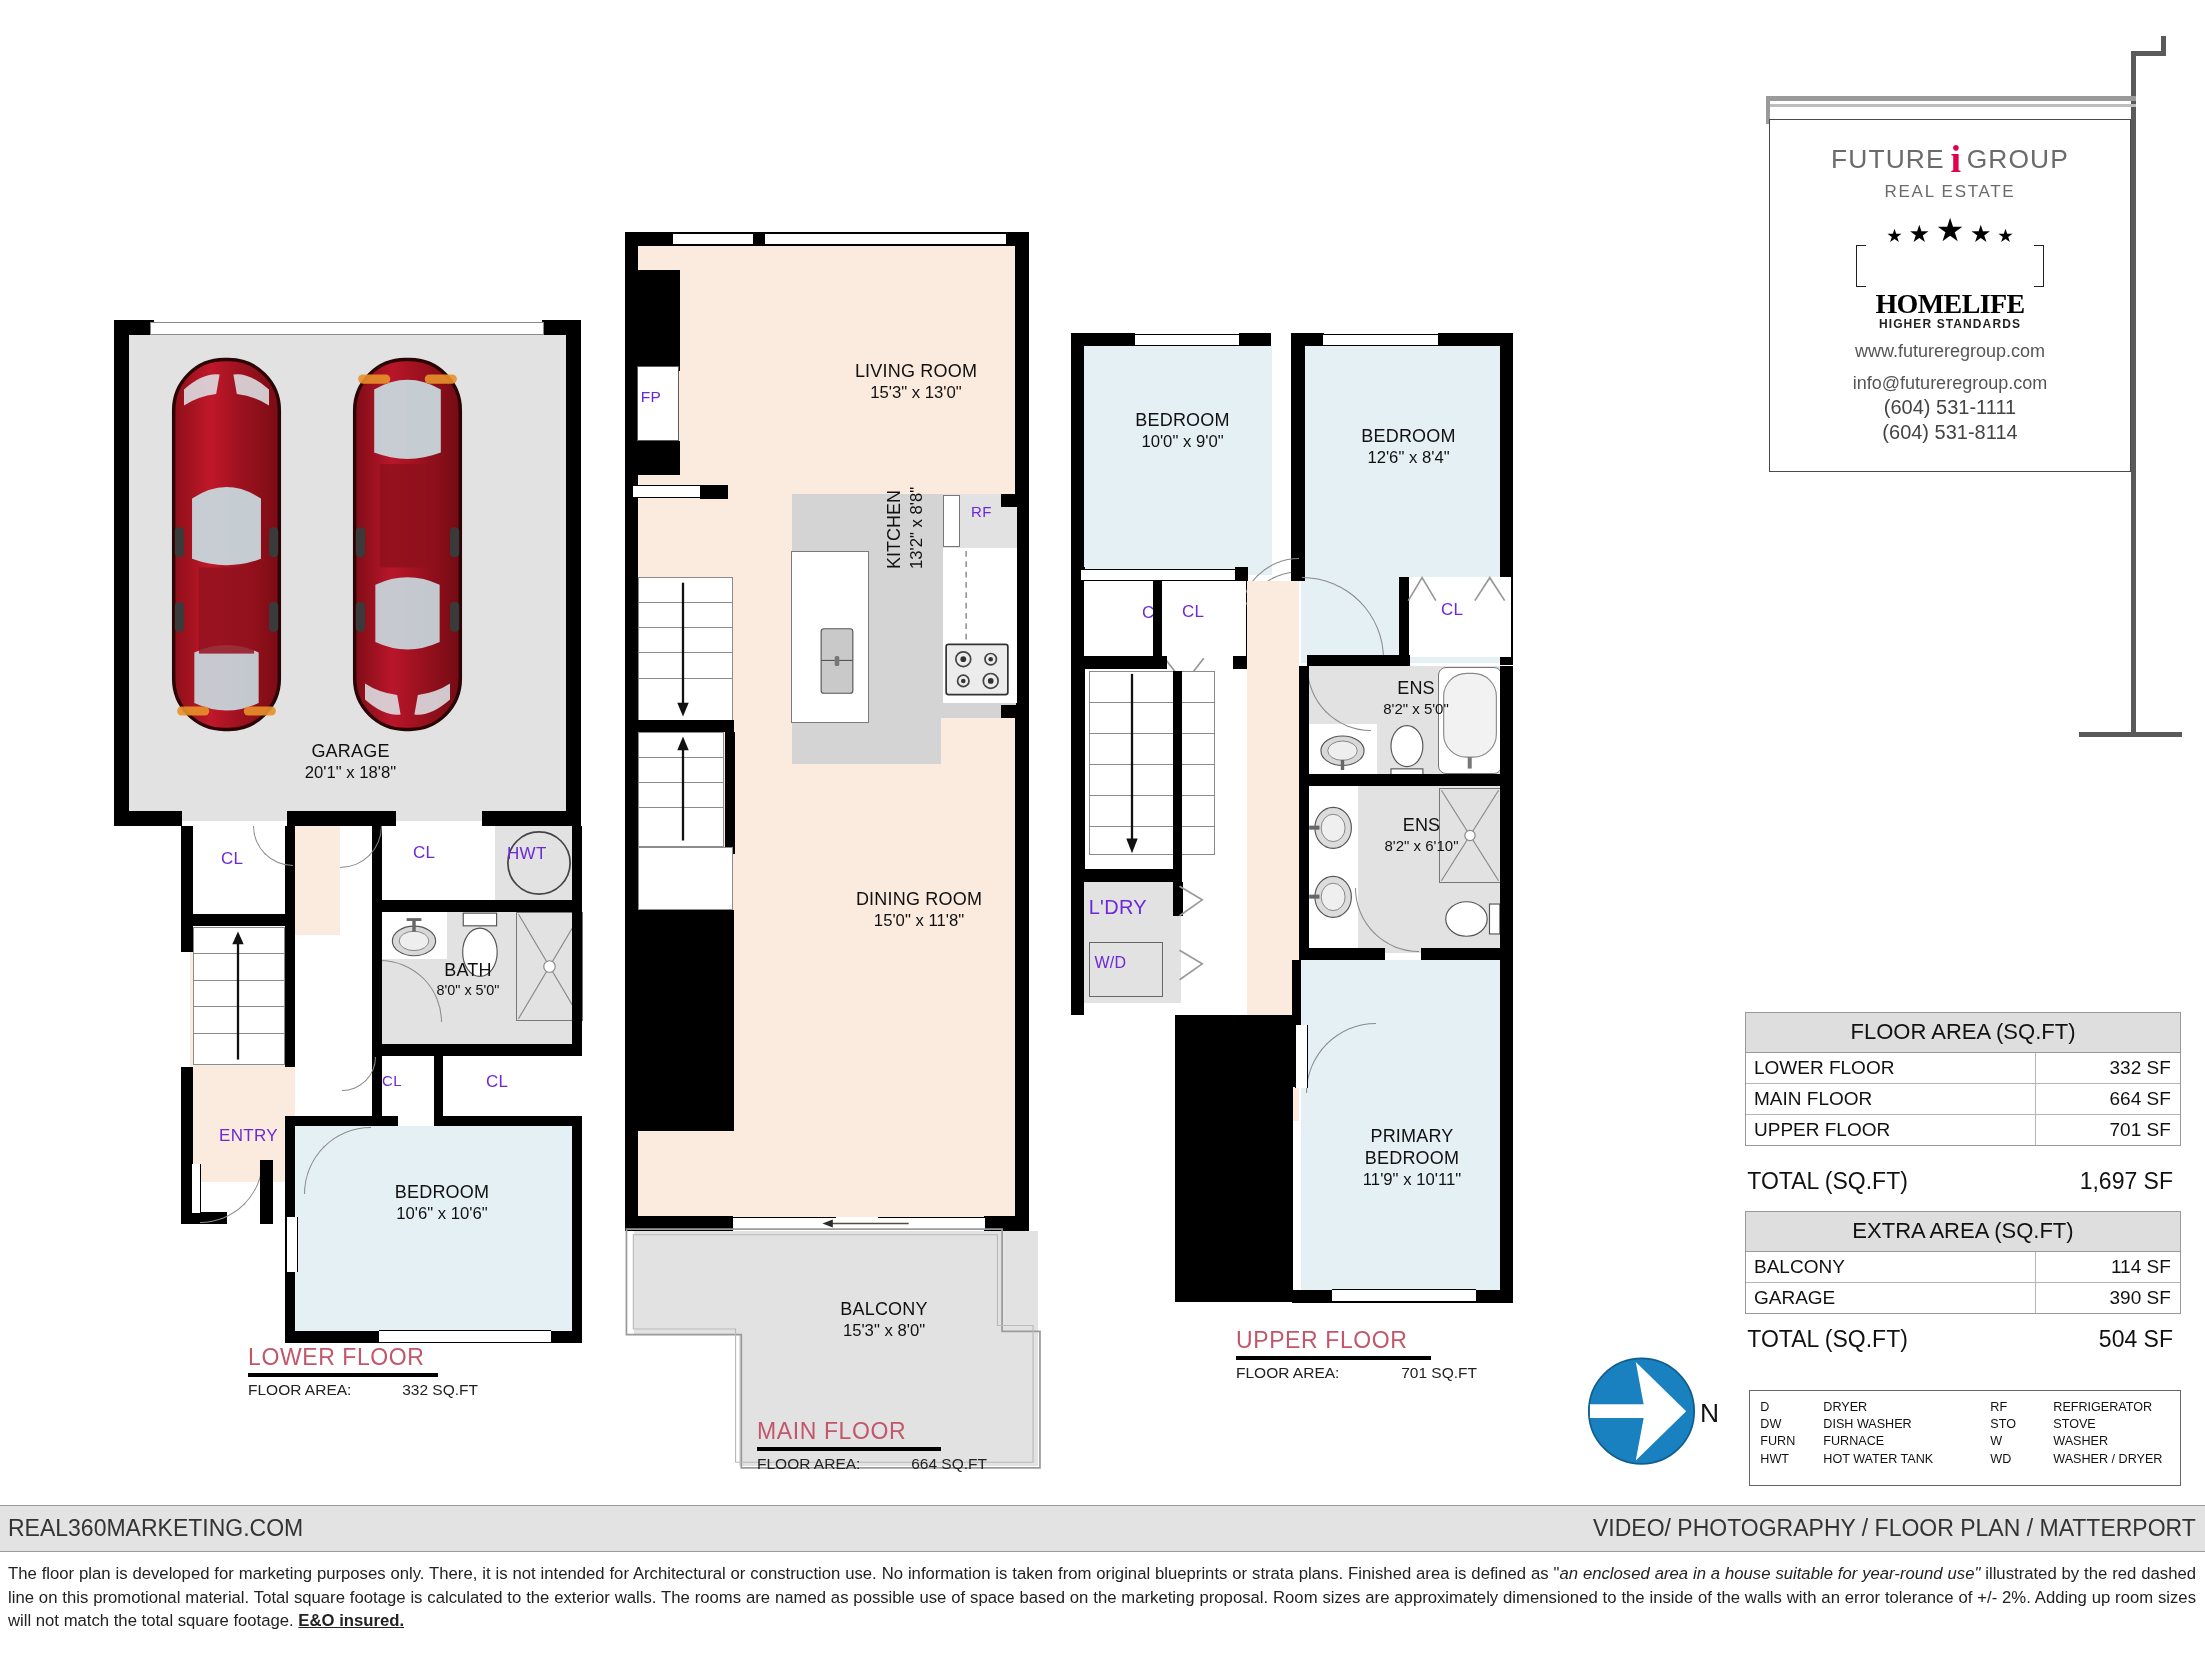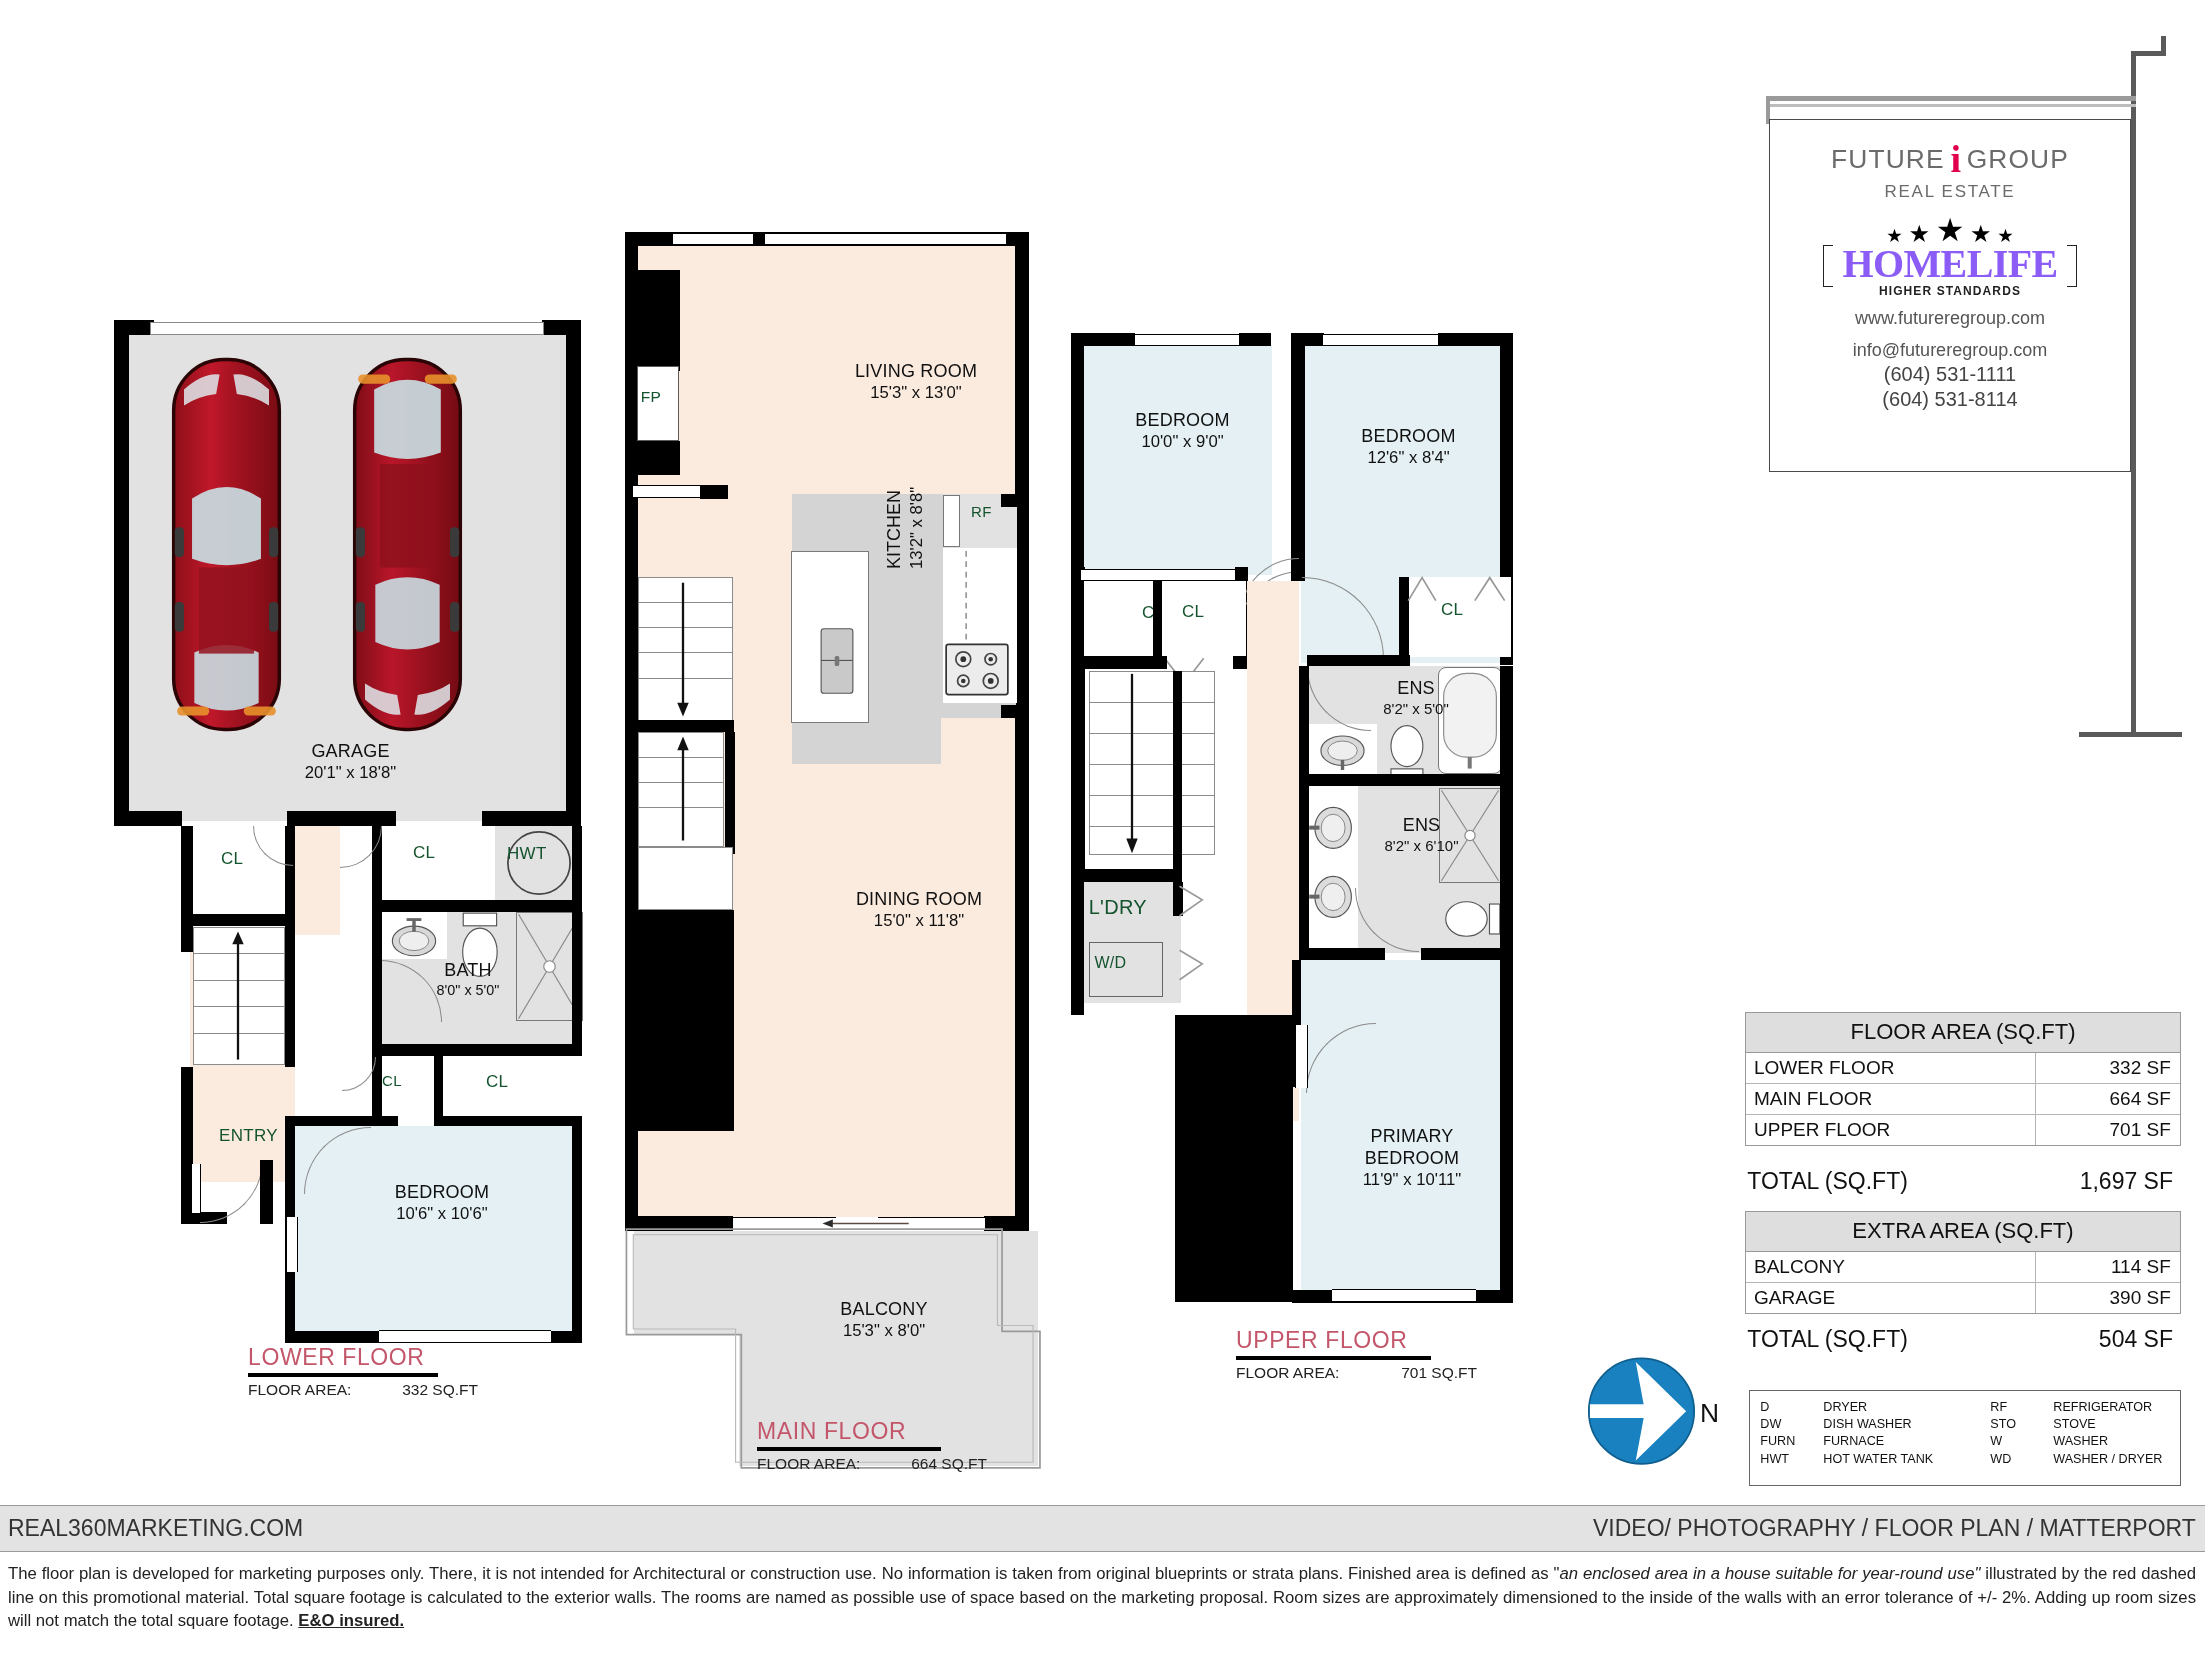--- a/index.html
+++ b/index.html
@@ -37,40 +37,40 @@
   .brand-word { font-size:26.4px; color:#6b6b6b; letter-spacing:1.1px; font-family:"Liberation Sans", sans-serif;}
   .brand-i { color:#e0004d; font-size:38px; font-weight:700; line-height:0.8; margin:0 2.3px; font-family:"Liberation Serif",serif;}
   .brand-line2 { font-size:17px; color:#6b6b6b; letter-spacing:1.7px; margin-top:6.9px; }
   .stars { margin-top:16px; display:flex; align-items:flex-end; justify-content:center; gap:5.7px; }
   .star { color:#000; line-height:0.8; }
   .s1{font-size:18.4px;} .s2{font-size:24px;} .s3{font-size:32px;} .s4{font-size:24px;} .s5{font-size:18.4px;}
   .homelife-wrap { position:relative; margin-top:-3.4px; padding:0 19.5px; }
   .hl-bracket-l, .hl-bracket-r { position:absolute; top:4.6px; width:10.3px; height:42px; border:1.7px solid #222; }
   .hl-bracket-l { left:0; border-right:none; }
   .hl-bracket-r { right:0; border-left:none; }
-  .homelife { font-family:"Liberation Serif", serif; font-size:40px; font-weight:700; color:#8b5cf6; letter-spacing:-0.6px; }
+  .homelife { font-family:"Liberation Serif", serif; font-size:28px; font-weight:700; color:#000000; letter-spacing:-0.6px;margin-top:48px; }
   .higher-std { font-size:12px; letter-spacing:1.1px; color:#222; text-align:center; margin-top:-3.4px; font-weight:700;}
   .contact { font-size:18px; color:#555; margin-top:9.2px; text-align:center; line-height:1.28; }
   .phone { font-size:20px; color:#444; text-align:center; line-height:1.22; }
 
   
   .wall { position:absolute; background:#000; }
   .room { position:absolute; }
   .fill-beige { background:#fbeade; }
   .fill-blue  { background:#e4f0f4; }
   .fill-gray  { background:#d4d4d4; }
   .fill-lgray { background:#e2e2e2; }
   .fill-white { background:#ffffff; }
   .rlabel {
     position:absolute; text-align:center; color:#111;
     font-size:17px; line-height:1.22; white-space:nowrap;
   }
   .rlabel .nm { font-size:18px; letter-spacing:0.2px; }
   .rlabel .dim { font-size:16.7px; }
-  .tag { position:absolute; font-size:17px; color:#14532d; letter-spacing:0.3px;}
+  .tag { position:absolute; font-size:17px; color:#6d28d9; letter-spacing:0.3px;}
   .win { position:absolute; background:#fff; border-top:1.7px solid #000; border-bottom:1.7px solid #000; }
   .winv { position:absolute; background:#fff; border-left:1.7px solid #000; border-right:1.7px solid #000; }
   .door-arc { position:absolute; border:1.1px solid #7d7d7d; border-radius:50%; }
   .stair { position:absolute; background:#fff; border:1.1px solid #8b8b8b; }
   .stair-line { position:absolute; background:#8b8b8b; height:1.1px; }
 
   
   .floor-title { position:absolute; text-align:left; }
   .floor-title .ft { font-size:23px; color:#c3566a; letter-spacing:0.6px; }
   .floor-title .bar { height:4px; background:#000; margin-top:2.3px; }

